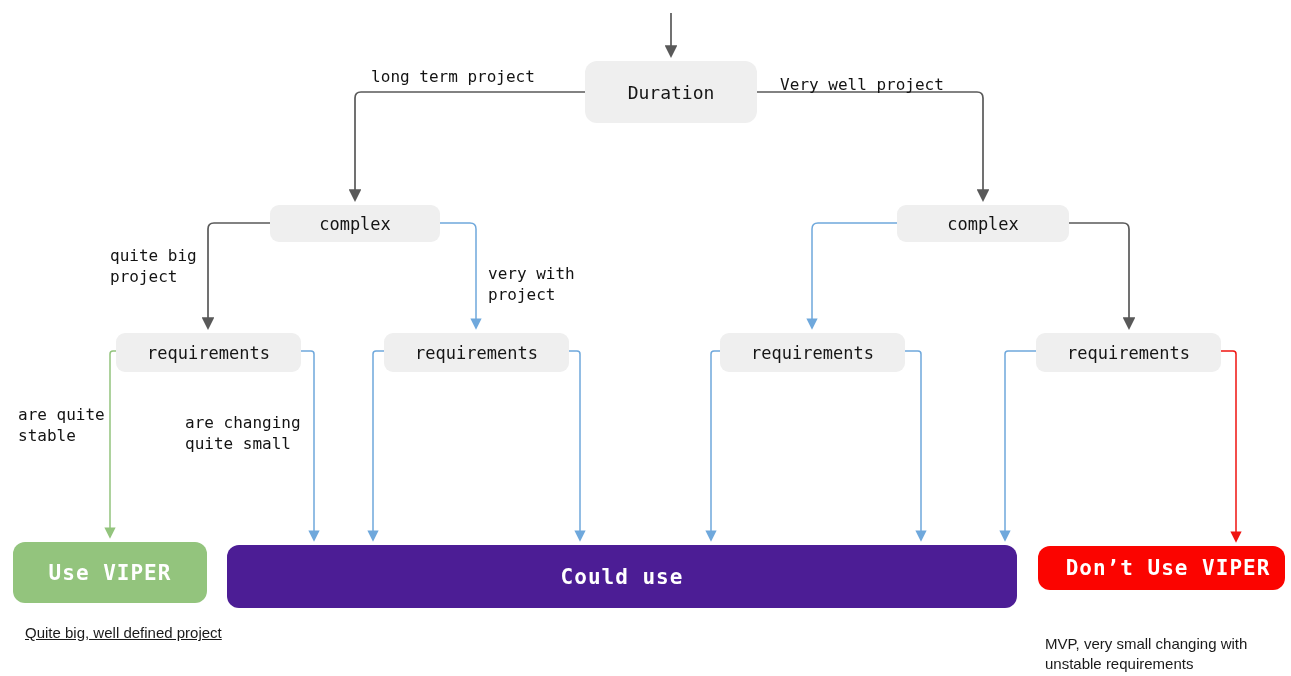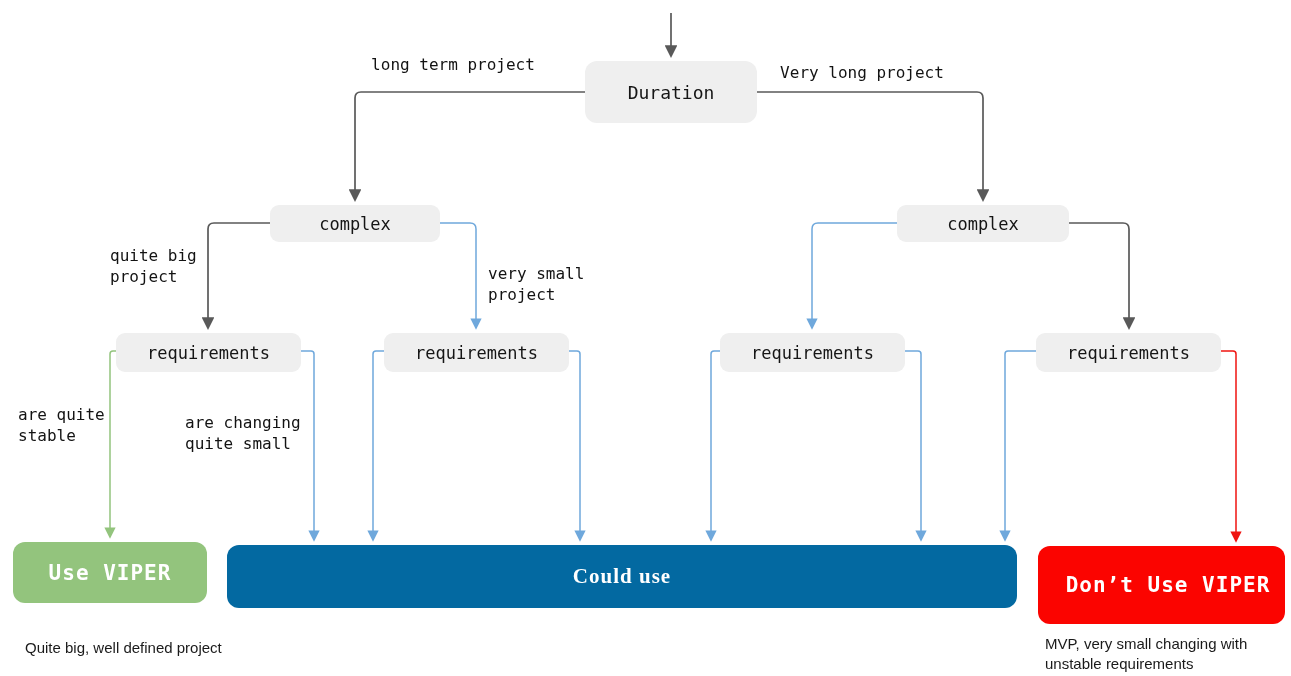--- a/index.html
+++ b/index.html
@@ -35,31 +35,31 @@
     align-items: center;
     justify-content: center;
     color: #ffffff;
     font-weight: bold;
     font-size: 21px;
     letter-spacing: 1px;
     border-radius: 12px;
     box-sizing: border-box;
   }
   .outcome.green { background: #93c47d; }
-  .outcome.blue  { background: #0369a1; font-family: Liberation Serif, serif; }
+  .outcome.blue  { background: #4c1d95; }
   .outcome.red   { background: #fb0400; }
 
   .elabel {
     position: absolute;
     font-size: 16px;
     color: #131313;
     white-space: pre;
     line-height: 21px;
   }
-  .elabel.center { text-align: center; }
+  .elabel.center { text-align: center; margin-top: 12px; }
 
   .caption {
     position: absolute;
     font-family: "Liberation Sans", "DejaVu Sans", sans-serif;
     font-size: 15px;
     color: #1a1a1a;
     white-space: pre-line;
     line-height: 20px;
   }
 </style>
@@ -109,30 +109,30 @@
   <div class="node" style="left:270px; top:205px; width:170px; height:37px;">complex</div>
   <div class="node" style="left:897px; top:205px; width:172px; height:37px;">complex</div>
 
   <div class="node" style="left:116px; top:333px; width:185px; height:39px;">requirements</div>
   <div class="node" style="left:384px; top:333px; width:185px; height:39px;">requirements</div>
   <div class="node" style="left:720px; top:333px; width:185px; height:39px;">requirements</div>
   <div class="node" style="left:1036px; top:333px; width:185px; height:39px;">requirements</div>
 
   <div class="outcome green" style="left:13px; top:542px; width:194px; height:61px;">Use VIPER</div>
   <div class="outcome blue" style="left:227px; top:545px; width:790px; height:63px;">Could use</div>
-  <div class="outcome red" style="left:1038px; top:546px; width:247px; height:78px;padding-left:13px;">Don’t Use VIPER</div>
+  <div class="outcome red" style="left:1038px; top:546px; width:247px; height:44px;padding-left:13px;">Don’t Use VIPER</div>
 
   <div class="elabel center" style="left:368px; top:54px; width:170px;">long term project</div>
-  <div class="elabel center" style="left:770px; top:62px; width:184px;">Very long project</div>
+  <div class="elabel center" style="left:770px; top:62px; width:184px;">Very well project</div>
   <div class="elabel" style="left:110px; top:245px;">quite big
 project</div>
-  <div class="elabel" style="left:488px; top:263px;">very small
+  <div class="elabel" style="left:488px; top:263px;">very with
 project</div>
   <div class="elabel" style="left:18px; top:404px;">are quite
 stable</div>
   <div class="elabel" style="left:185px; top:412px;">are changing
 quite small</div>
 
-  <div class="caption" style="left:25px; top:638px;">Quite big, well defined project</div>
+  <div class="caption" style="left:25px; top:623px;text-decoration:underline;">Quite big, well defined project</div>
   <div class="caption" style="left:1045px; top:634px; width:245px;">MVP, very small changing with
 unstable requirements</div>
 
 </div>
 
 </body></html>

